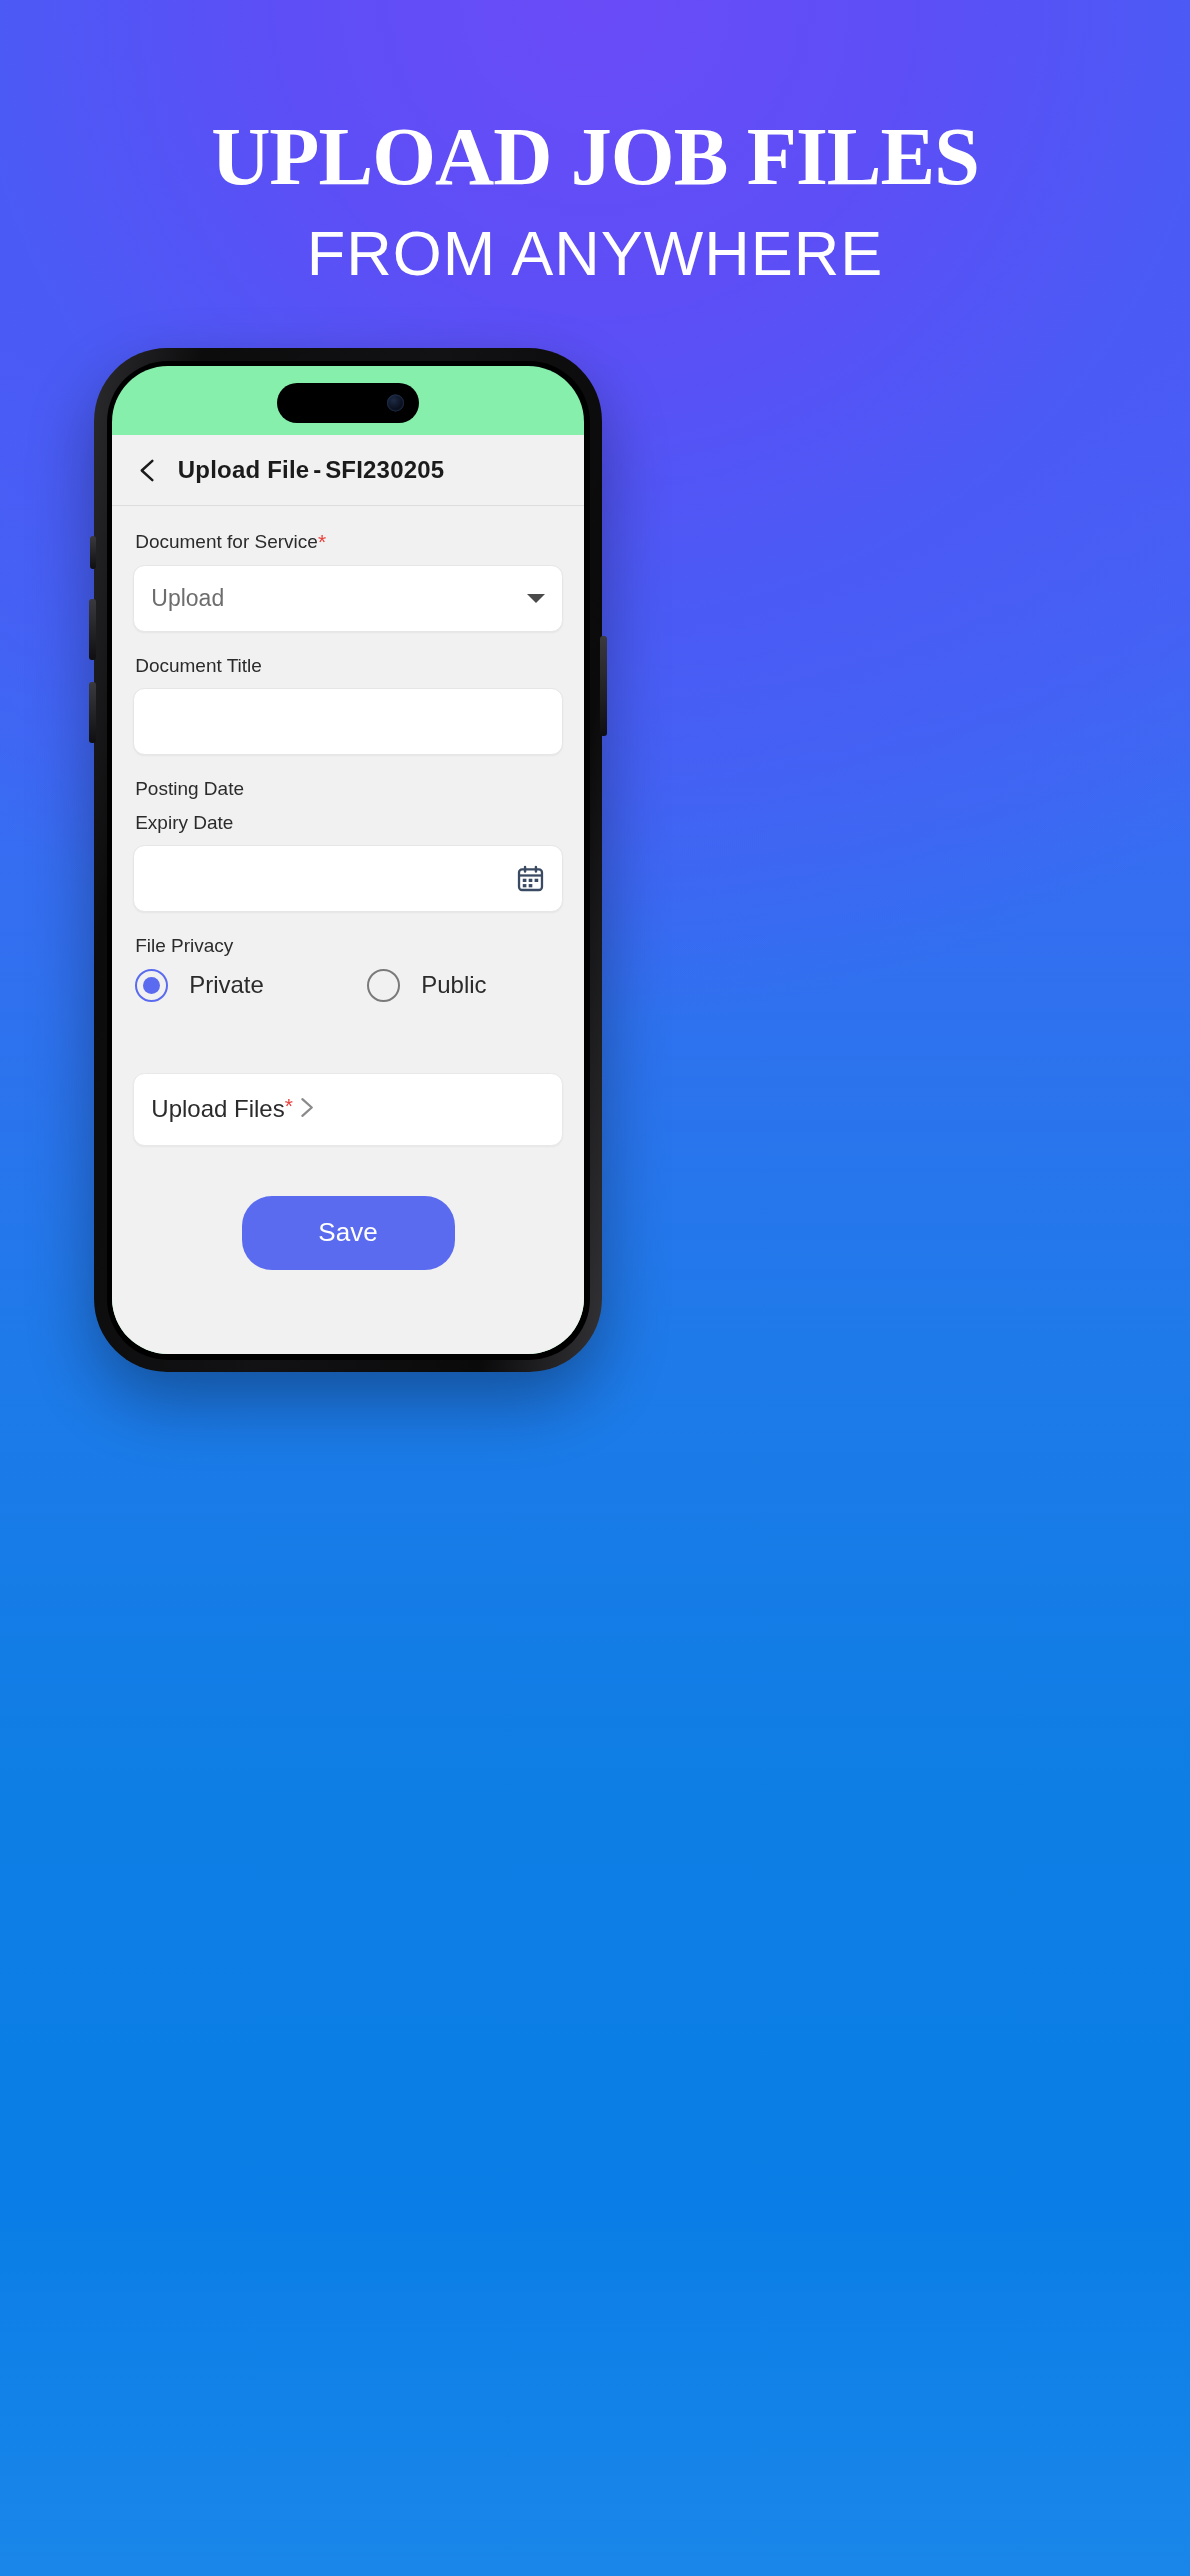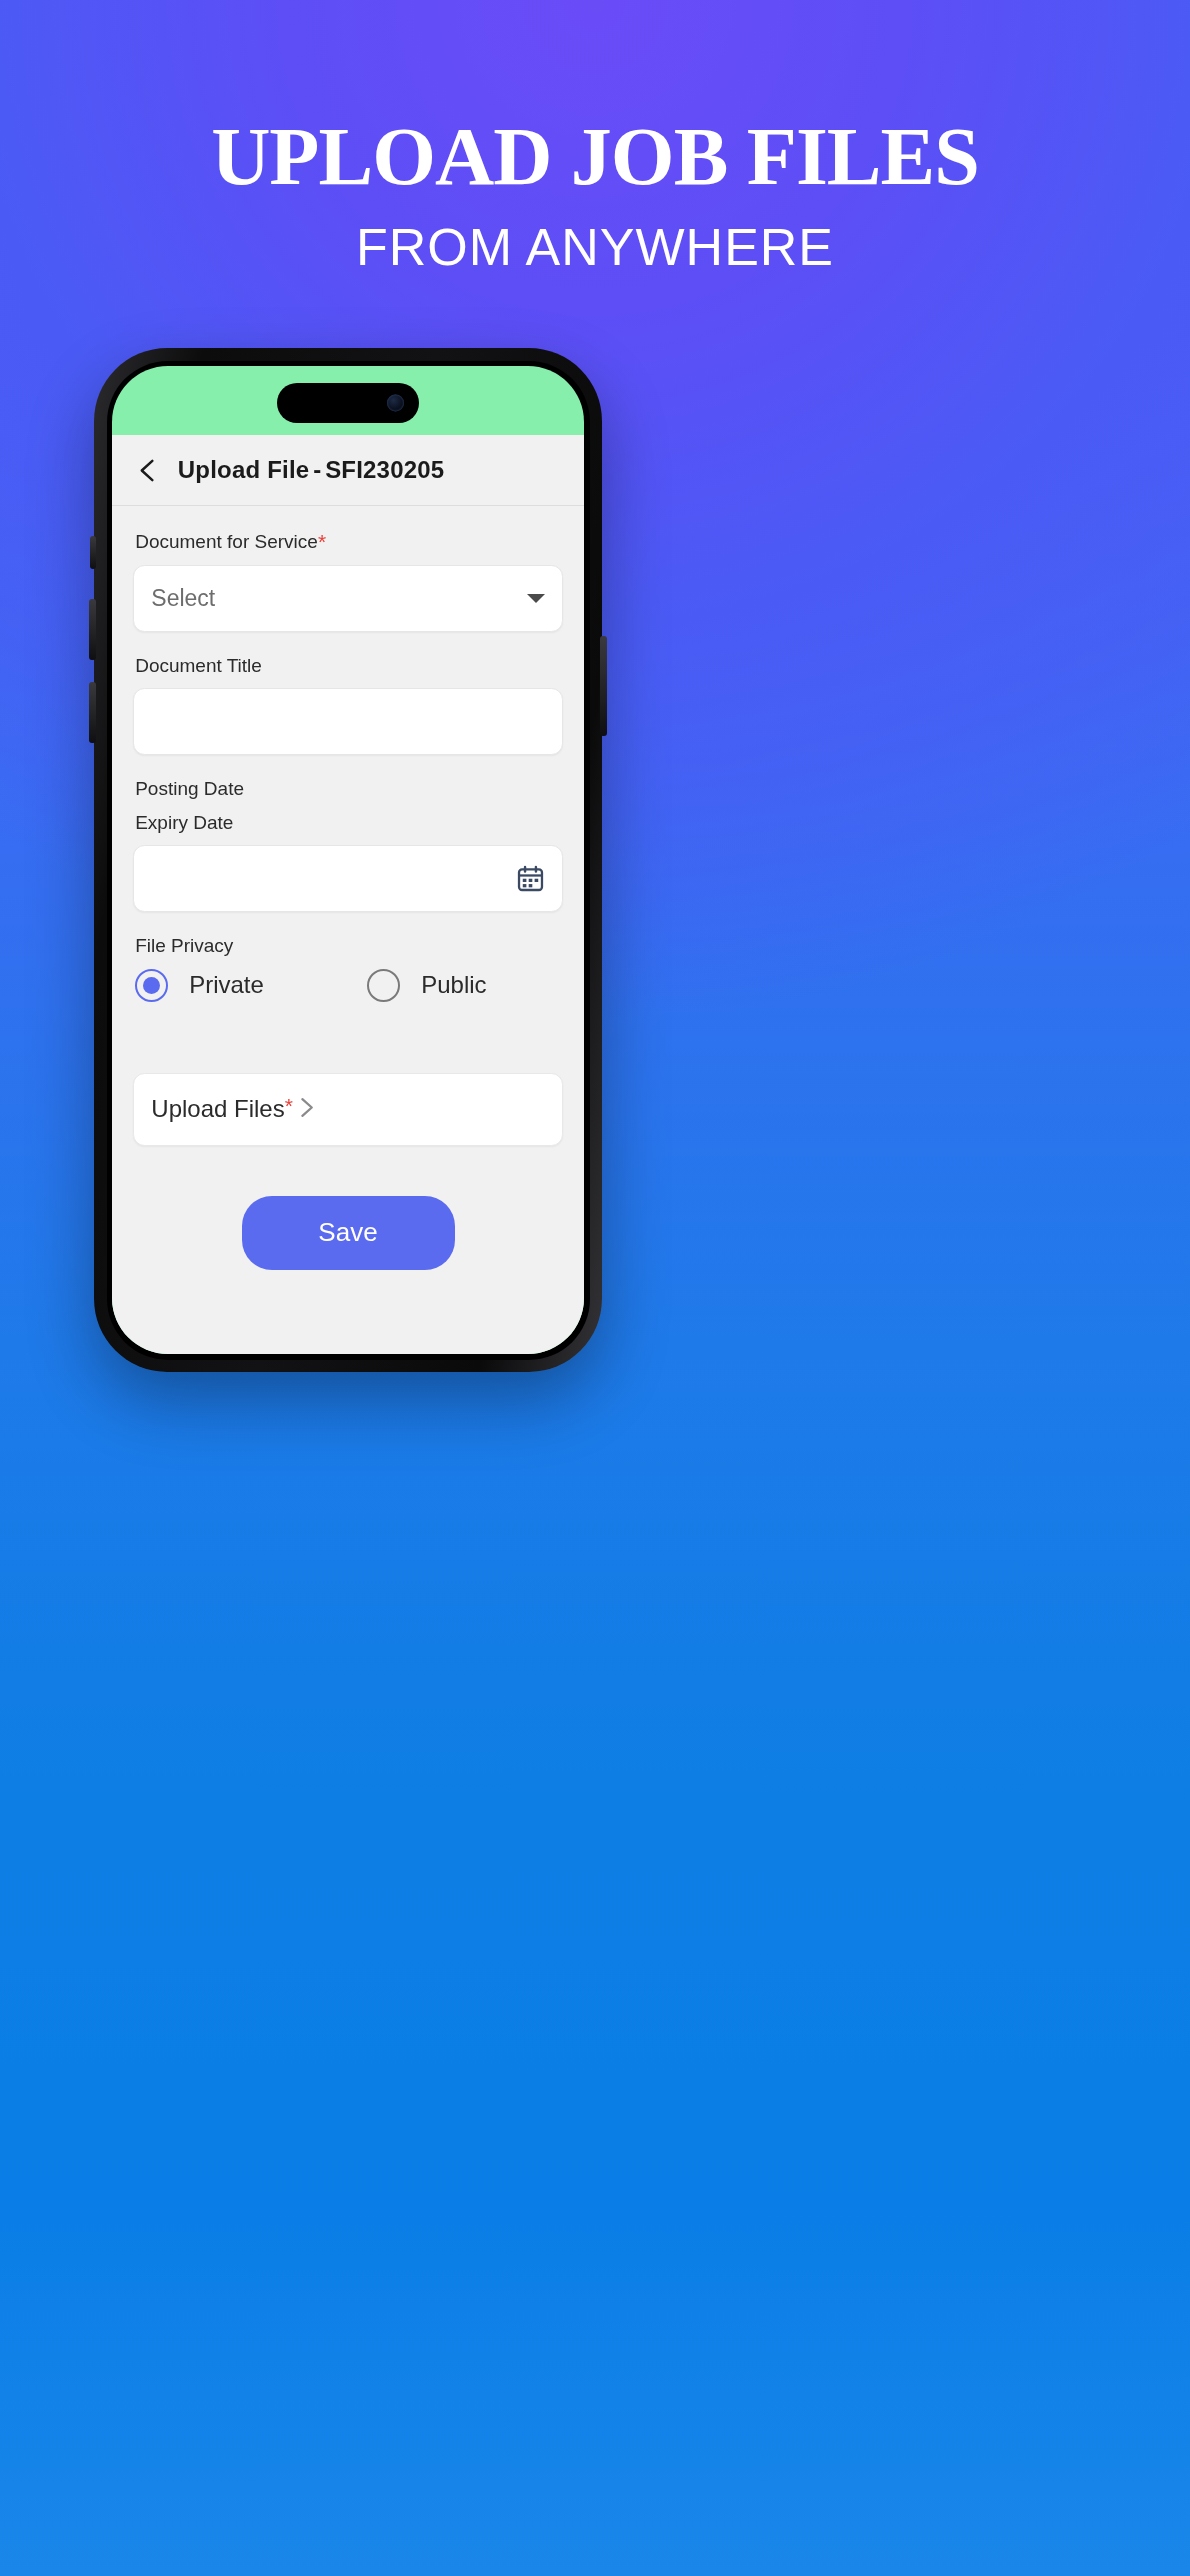--- a/index.html
+++ b/index.html
@@ -20,22 +20,22 @@
   .headline{
     position:absolute;left:0;right:0;top:113px;text-align:center;
     color:#ffffff;
   }
   .headline .l1{
     font-weight:bold;font-size:82px;line-height:88px;
     letter-spacing:-1px;
     font-family:Liberation Serif, serif;
   }
   .headline .l2{
-    font-weight:normal;font-size:52px;line-height:92px;
-    letter-spacing:1px;margin-top:0;
+    font-weight:normal;font-size:63px;line-height:92px;
+    letter-spacing:1px;margin-top:6px;
     font-family:"Liberation Sans",sans-serif;
   }
 
   
   .phone{
     position:absolute;left:94px;top:348px;
     width:508px;height:1024px;
     border-radius:73px;
     background:linear-gradient(100deg,#2b2b2e 0%,#0c0c0d 16%,#121214 50%,#0a0a0b 82%,#343438 100%);
     box-shadow:0 29px 67px rgba(0,0,0,.33);
@@ -183,21 +183,21 @@
           </div>
         </div>
 
         <div class="form">
 
           <div class="fld">
             <div class="lbl">
               <span>Document for Service</span><span class="req">*</span>
             </div>
             <div class="input">
-              <span class="ph">Select</span>
+              <span class="ph">Upload</span>
               <span class="spacer"></span>
               <span class="caret"></span>
             </div>
           </div>
 
           <div class="fld">
             <div class="lbl">Document Title</div>
             <div class="input">
               <span class="val"></span>
             </div>

